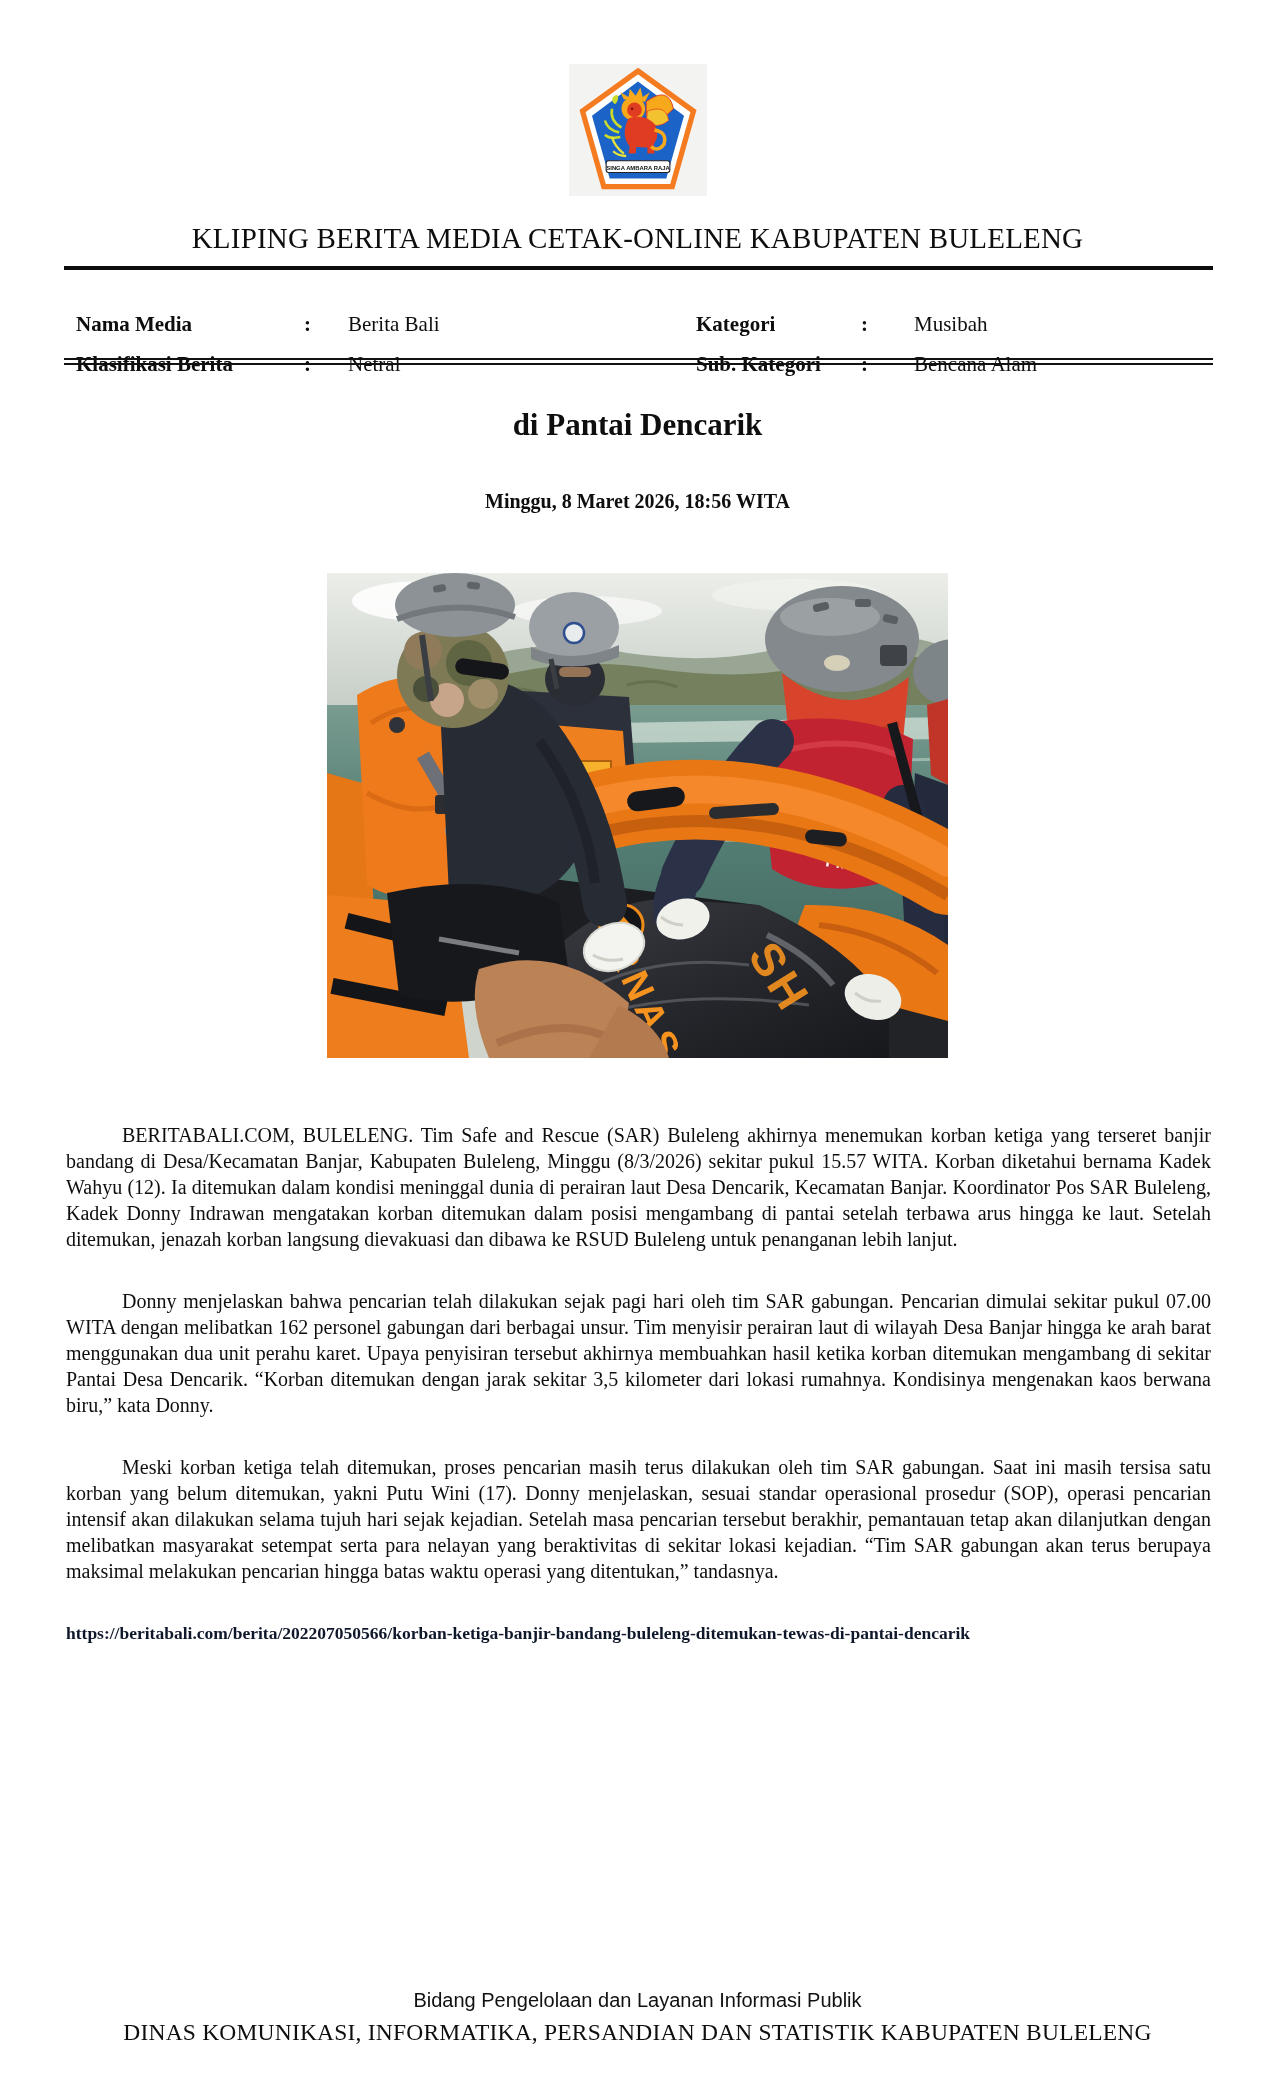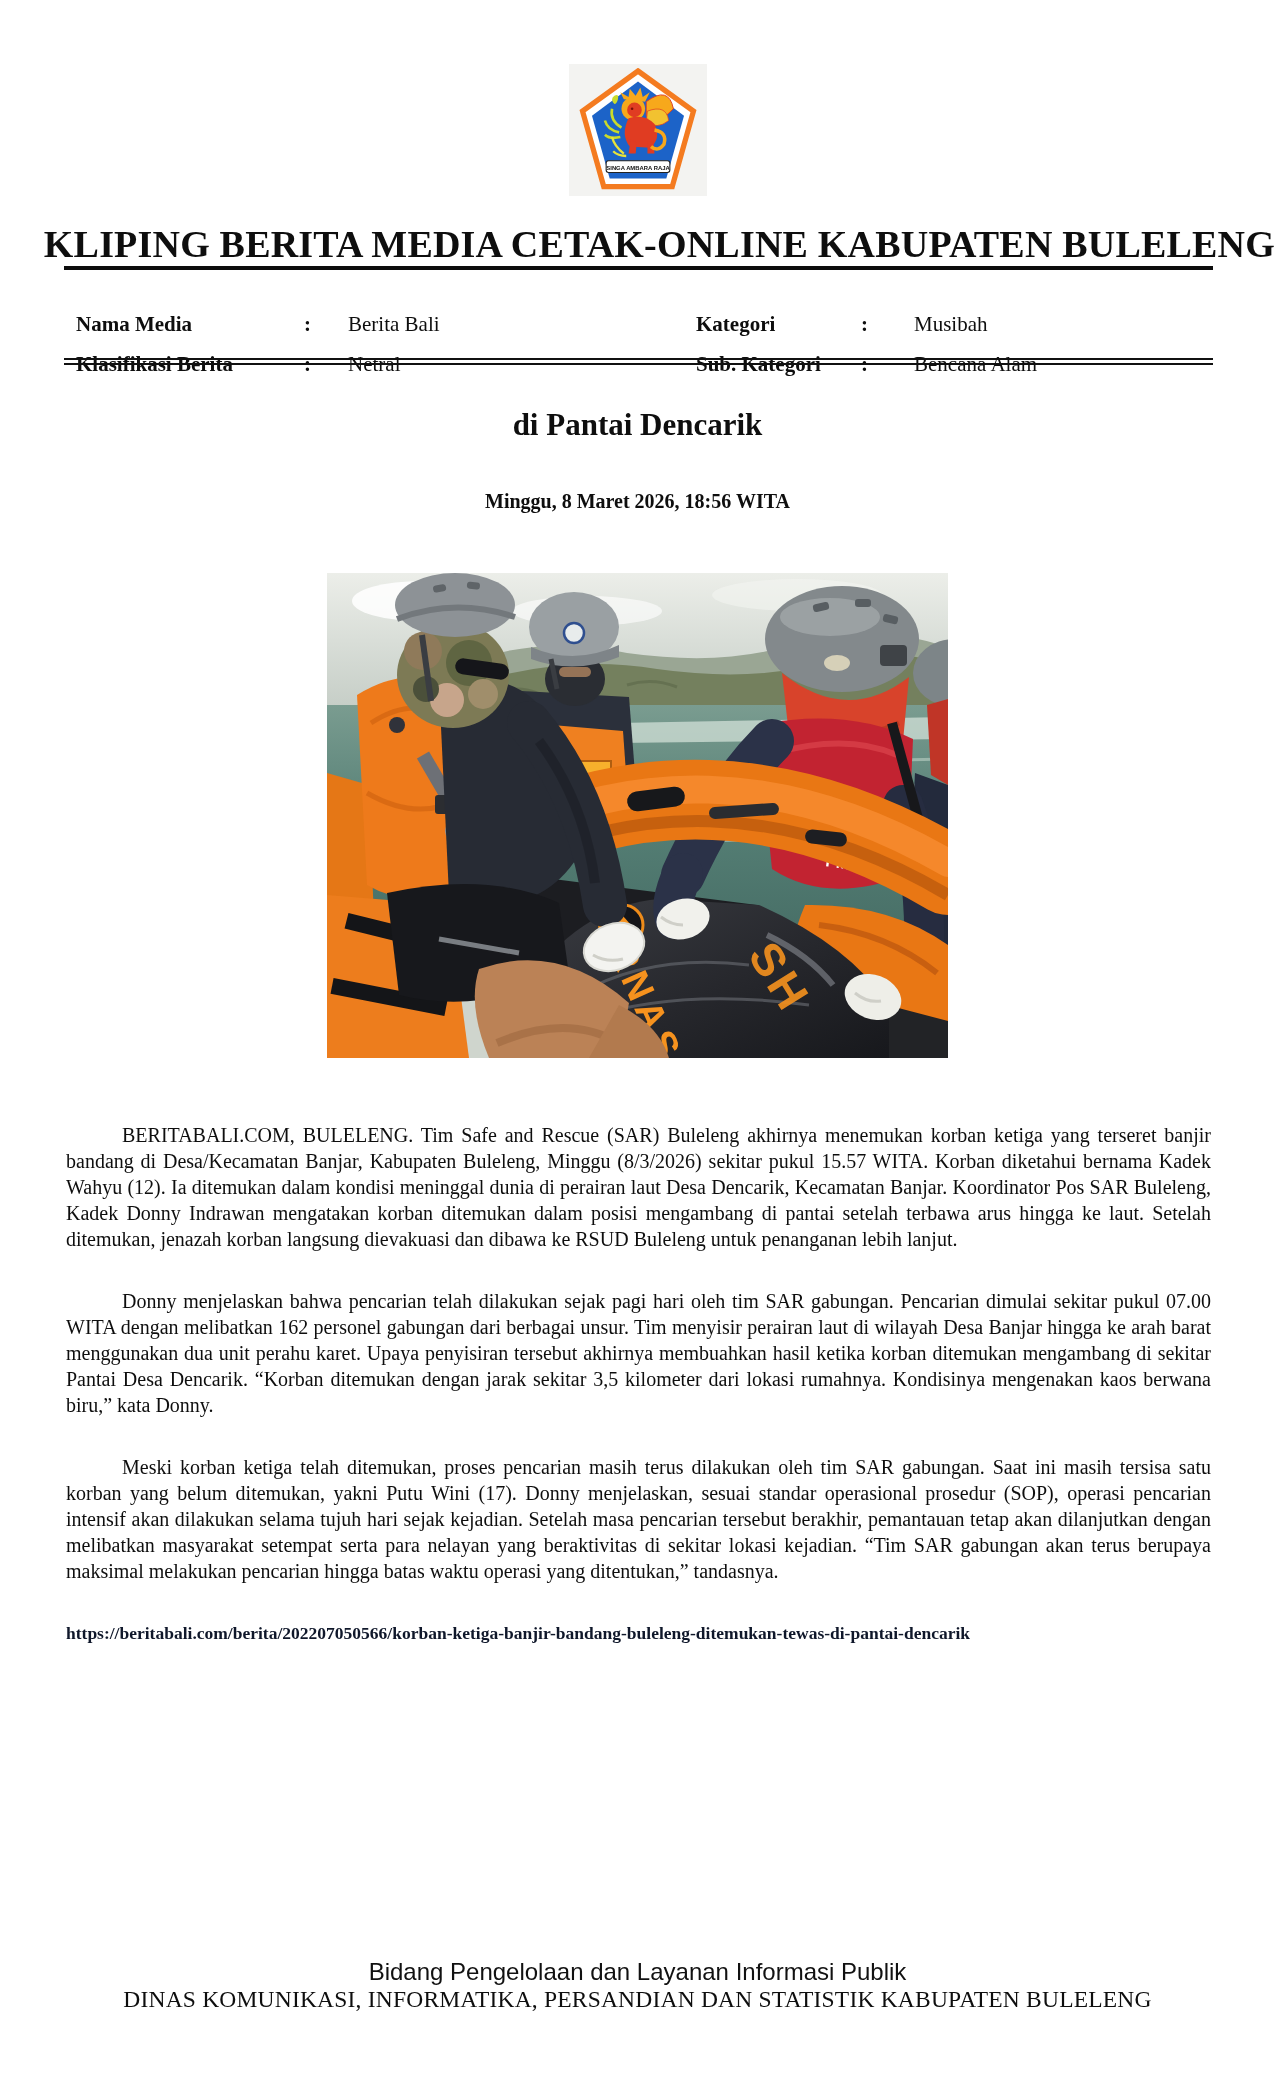--- a/index.html
+++ b/index.html
@@ -9,21 +9,21 @@
     background:#ffffff; overflow:hidden;
     font-family:"Liberation Serif", serif; color:#0e0e0e;
   }
   .logo-box{
     position:absolute; top:64px; left:569px; width:138px; height:132px;
     background:#f3f3f1; display:flex; align-items:center; justify-content:center;
   }
   .logo-box svg{ width:118px; height:124px; display:block; }
   .doc-title{
     position:absolute; top:222px; left:0; width:100%;
-    text-align:right; font-weight:bold; font-size:38px; letter-spacing:.2px;
+    text-align:center; font-weight:normal; font-size:29px; letter-spacing:.2px;
   }
   .rule-thick{
     position:absolute; top:266px; left:64px; right:62px; height:4px; background:#0d0d0d;
   }
   .meta{
     position:absolute; top:280px; left:64px; right:62px; padding-left:12px;
     font-size:21px;
     margin-top:24px;
   }
   .meta-row{ display:grid; grid-template-columns:228px 44px 348px 178px 40px 1fr; height:40px; align-items:center; }
@@ -53,22 +53,22 @@
     font-size:20px; line-height:26px; text-align:justify;
   }
   .body-text p{ text-indent:56px; margin-bottom:36px; }
   .source-url{
     display:block; margin-top:22px; font-weight:bold; font-size:17.5px;
     color:#0f172a; text-decoration:none; text-align:left;
   }
   .footer{
     position:absolute; top:1958px; left:0; width:100%; text-align:center;
   }
-  .footer-line1{ font-family:"Liberation Sans", sans-serif; font-size:24px; color:#111; }
-  .footer-line2{ font-family:"Liberation Serif", serif; font-size:23.5px; letter-spacing:.2px; }
+  .footer-line1{ font-family:"Liberation Sans", sans-serif; font-size:20px; color:#111;margin-top:31px; }
+  .footer-line2{ font-family:"Liberation Serif", serif; font-size:23.5px; margin-top:7px; letter-spacing:.2px; }
 </style>
 </head>
 <body>
 
 <div class="page">
 
   <div class="logo-box">
     <svg viewBox="0 0 100 104">
       <polygon points="50,2 97,36 79,100 21,100 3,36" fill="#ffffff" stroke="#f47b20" stroke-width="4.5"></polygon>
       <polygon points="50,11 89,40 74,93 26,93 11,40" fill="#1c63c8"></polygon>

